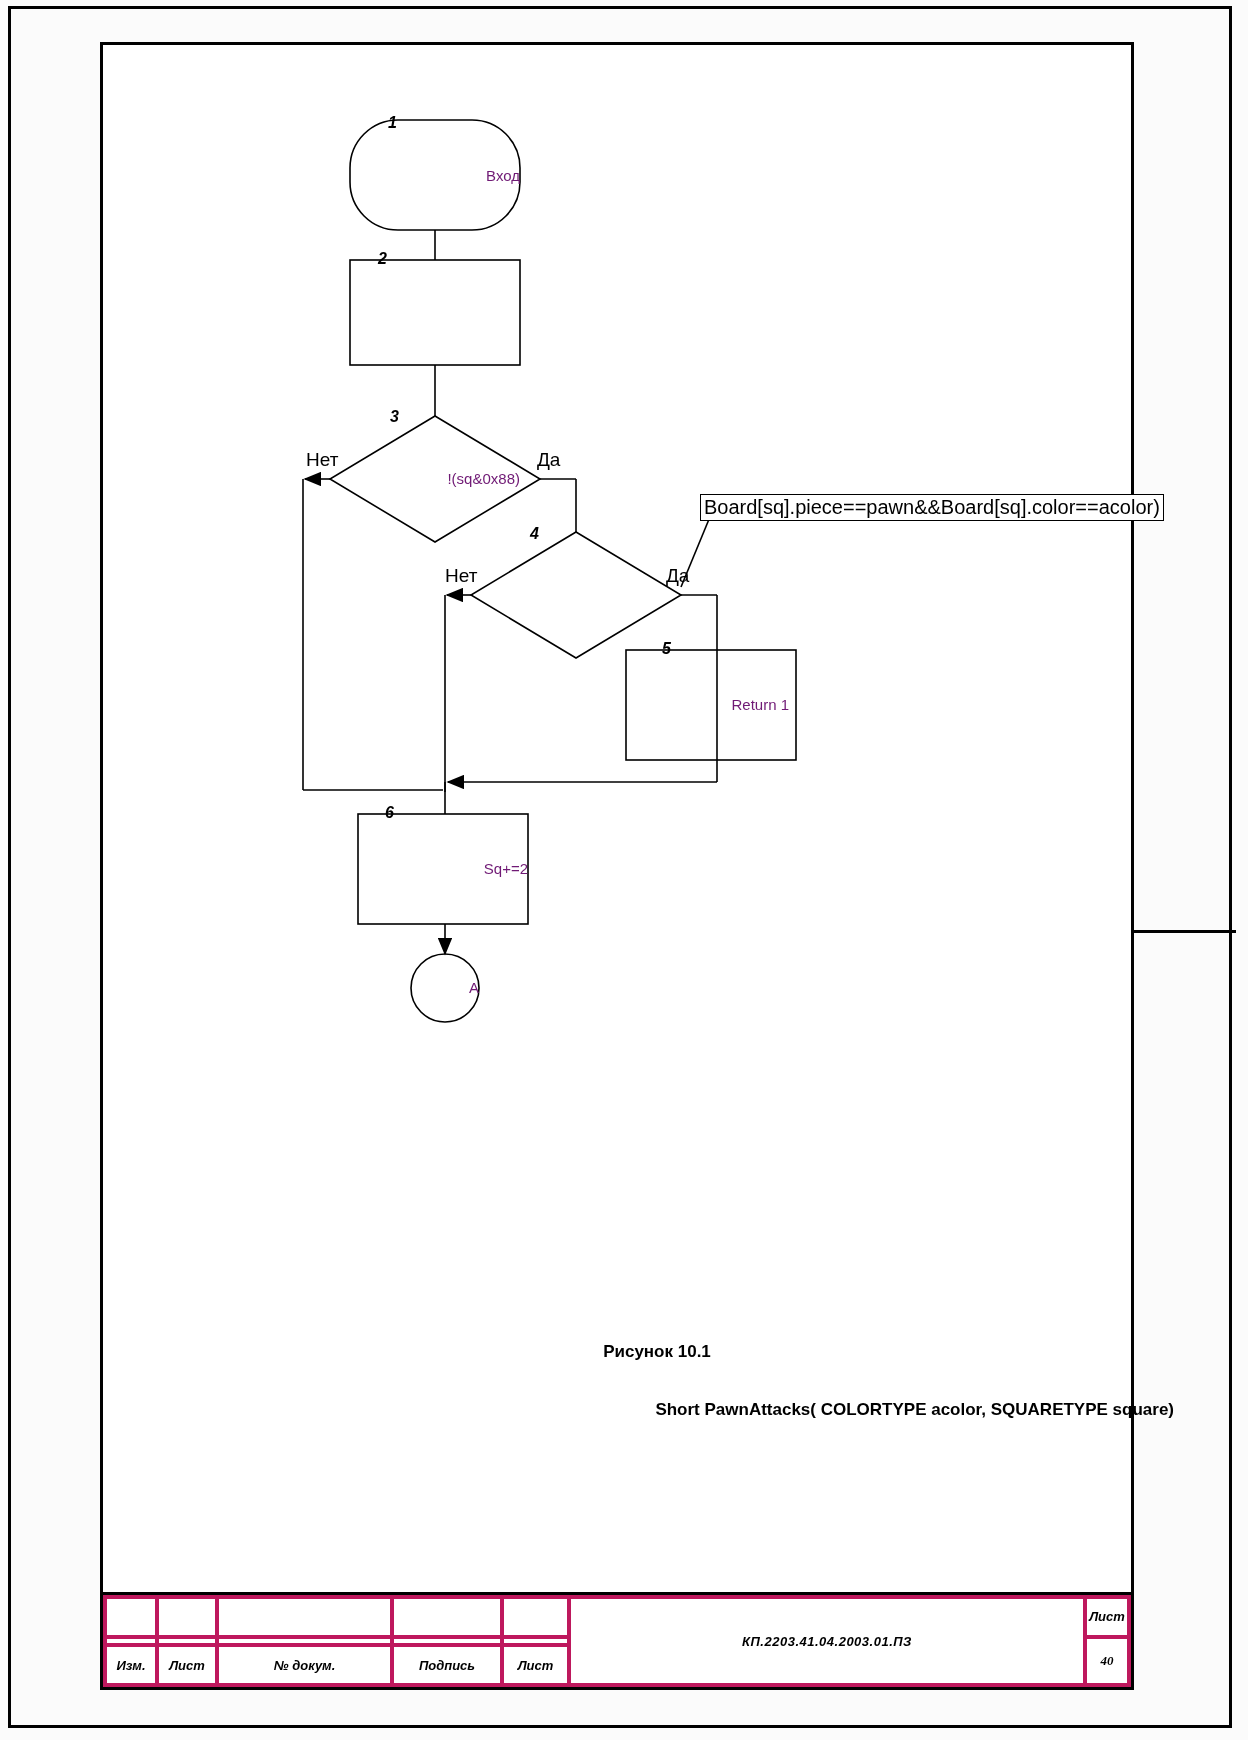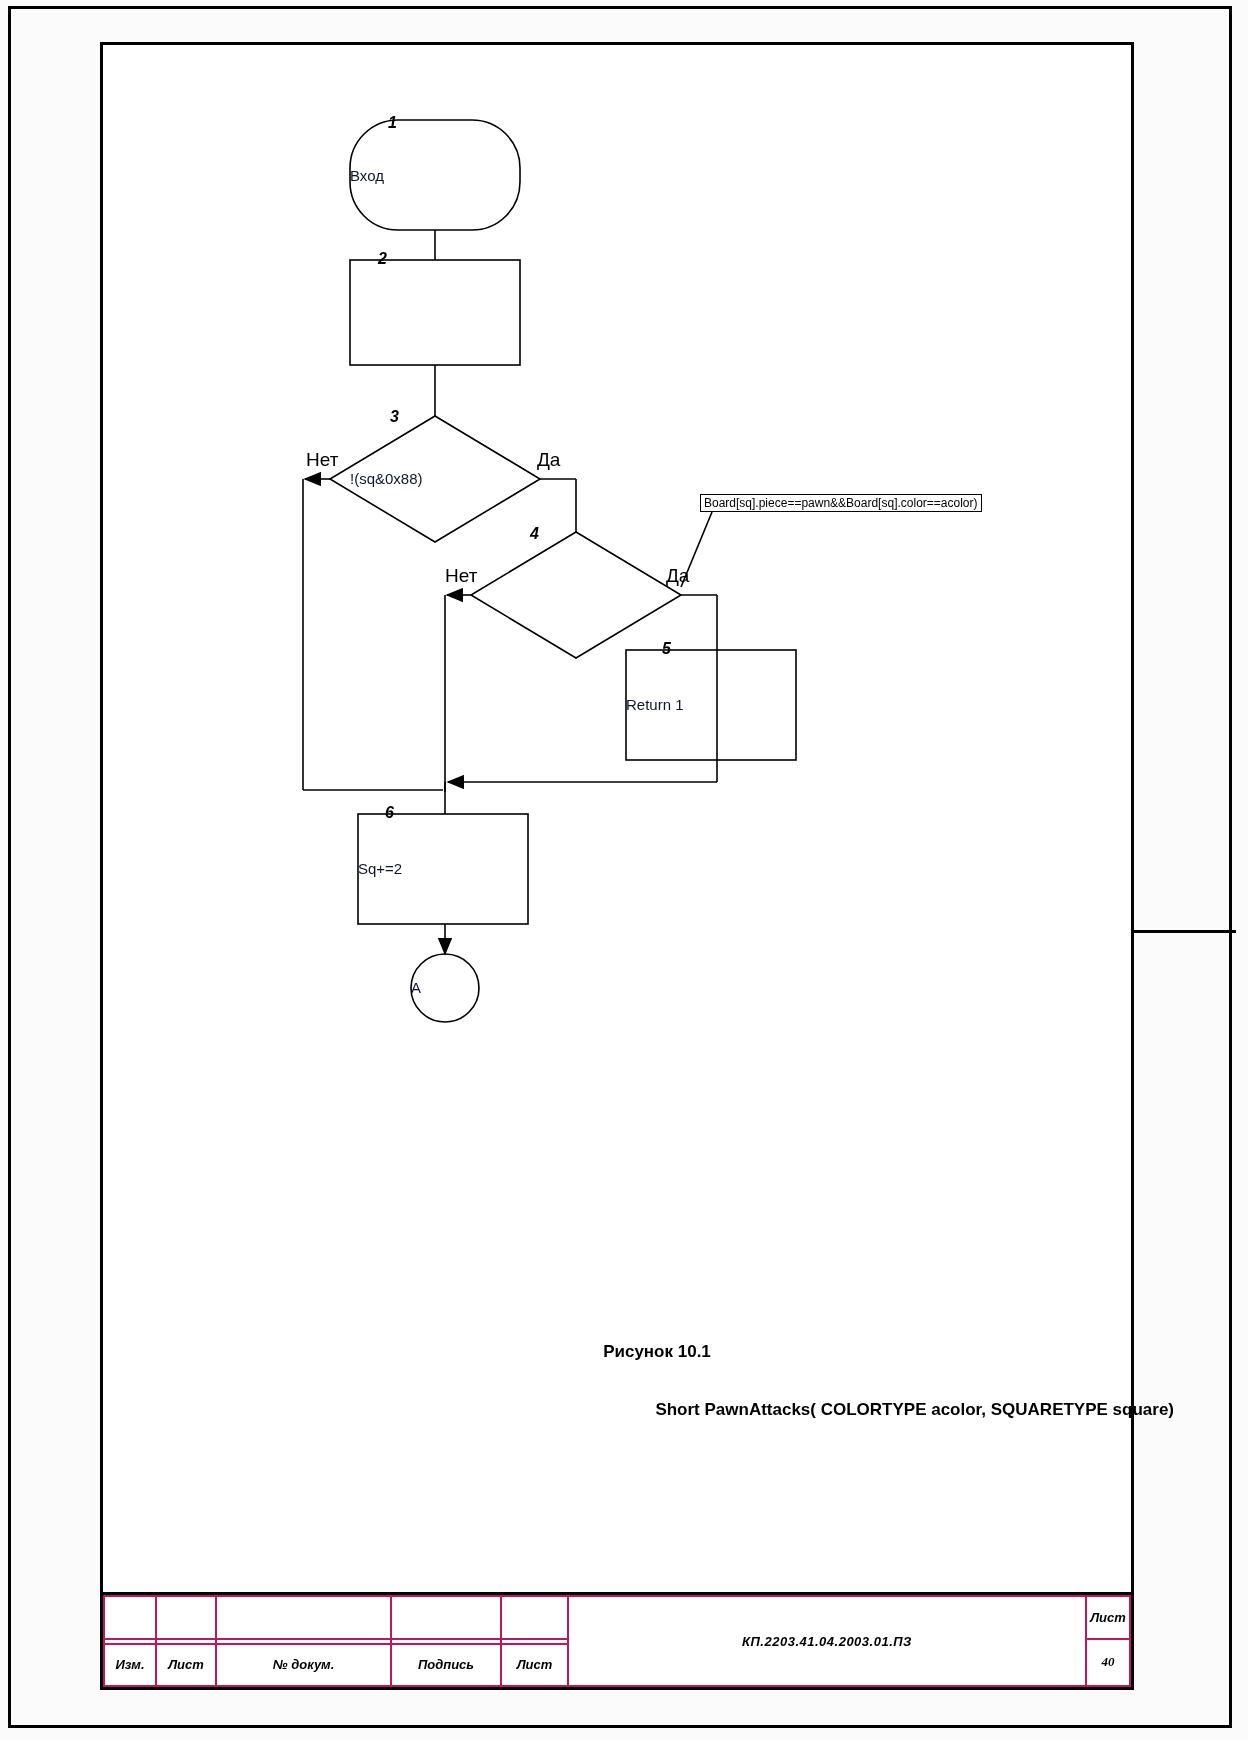--- a/index.html
+++ b/index.html
@@ -42,44 +42,44 @@
   
   #chart{
     position:absolute;
     left:100px; top:42px;
     width:1034px; height:1648px;
   }
   #chart svg{position:absolute;left:0;top:0;}
 
   .node-label{
     position:absolute;
-    text-align:left;
+    text-align:right;
     font-size:15px;
     line-height:19px;
-    color:#0f172a;
+    color:#701a75;
     white-space:pre-line;
     pointer-events:none;
   }
   .node-num{
     position:absolute;
     font-size:16px;
     font-weight:bold;
     font-style:italic;
     color:#000;
   }
   .edge-label{
     position:absolute;
     font-size:19px;
     color:#000;
   }
   .annot-box{
     position:absolute;
     border:1px solid #000;
     background:#fff;
-    font-size:12px;
+    font-size:20px;
     padding:1px 3px;
     white-space:nowrap;
   }
   .caption{
     position:absolute;
     width:100%;
     text-align:center;
     font-size:17px;
     font-weight:bold;
     padding-left:40px;
@@ -96,21 +96,21 @@
     box-sizing:border-box;
     background:#fff;
   }
   #stamp table{
     border-collapse:collapse;
     width:100%;
     height:100%;
     table-layout:fixed;
   }
   #stamp td{
-    border:2px solid #be185d;
+    border:4px solid #be185d;
     font-size:13px;
     font-style:italic;
     font-weight:bold;
     text-align:center;
     vertical-align:middle;
     padding:0;
   }
   td.blank{border:2px solid #000;}
   td.docnum{
     font-style:normal;

